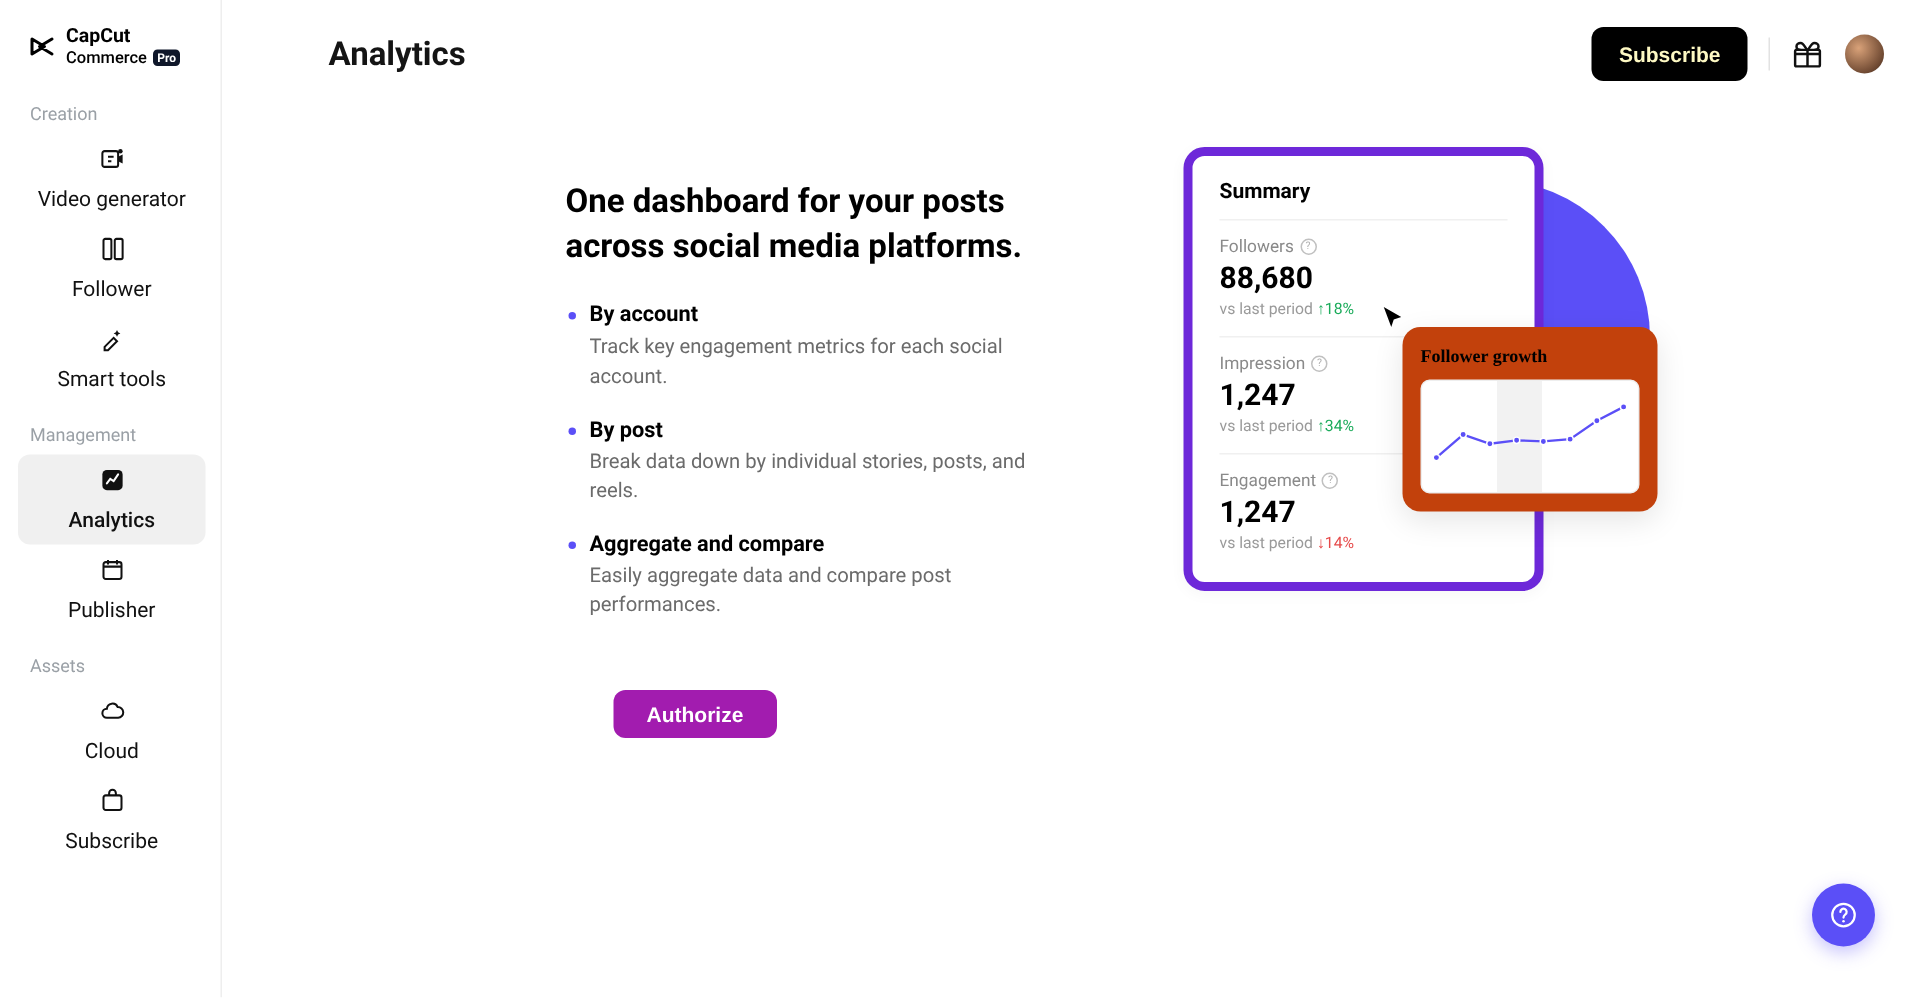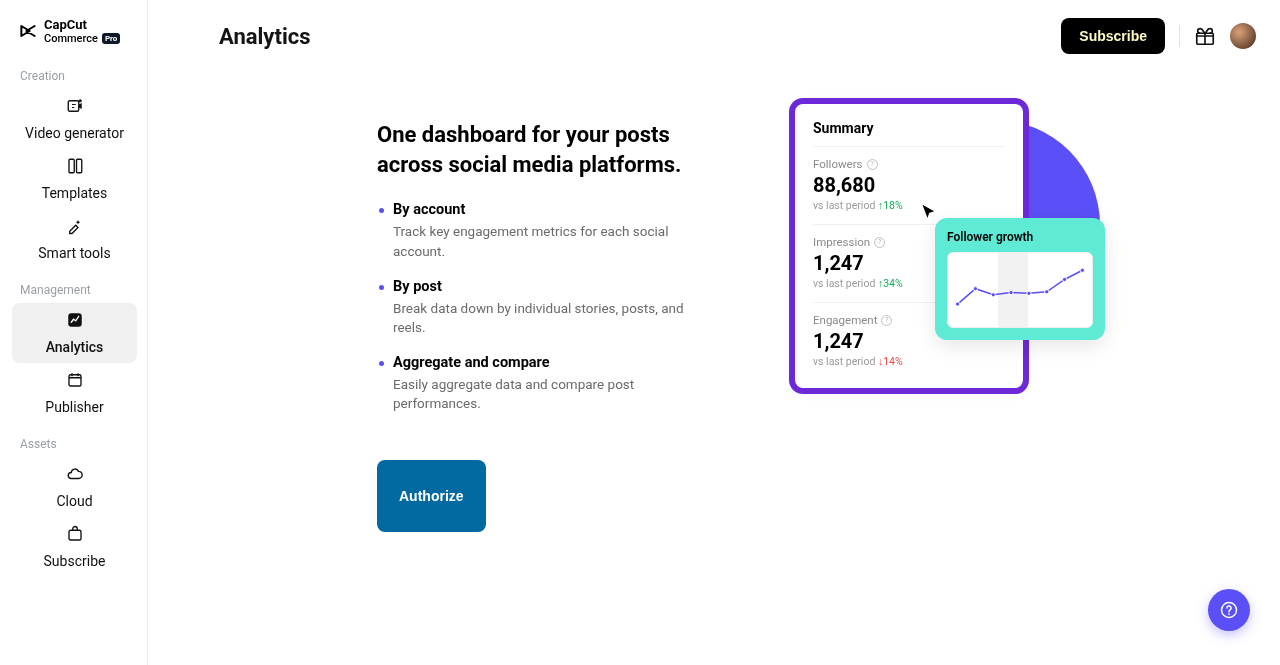--- a/index.html
+++ b/index.html
@@ -125,28 +125,29 @@
   }
   .feature-desc {
     font-size: 13.5px;
     color: #6b6b6b;
     padding-left: 16px;
     margin-top: 4px;
     line-height: 1.45;
   }
   .authorize-btn {
     margin-top: 30px;
-    background: #0369a1;
+    background: #a21caf;
     color: #fff;
     border: none;
-    padding: 28px 22px;
+    padding: 8px 22px;
     border-radius: 8px;
     font-size: 14px;
     font-weight: 600;
     cursor: pointer;
+    margin-left: 32px;
   }
   
   .illus {
     position: absolute;
     left: 760px;
     top: 90px;
     width: 360px;
     height: 340px;
   }
   .blob {
@@ -190,24 +191,25 @@
   .metric-sub .down { color:#e64a4a;}
   .cursor-arrow {
     position:absolute;
     left: 160px; top:113px;
     width: 20px; height:20px;
   }
   .popover {
     position:absolute;
     left: 175px; top: 128px;
     width: 170px;
-    background:#5eead4;
+    background:#c2410c;
     border-radius:12px;
     box-shadow: 0 6px 20px rgba(0,0,0,0.10);
     padding: 12px 12px 12px;
+    font-family: Liberation Serif, serif;
   }
   .popover-title { font-size:12px; font-weight:600; margin-bottom:8px;}
   .mini-chart {
     width: 100%; height: 76px;
     border:1px solid #eee;
     border-radius:6px;
     position:relative;
     overflow:hidden;
     background:#fff;
   }
@@ -255,21 +257,21 @@
     </span>
     <span>Video generator</span>
   </div>
   <div class="nav-item">
     <span class="nav-icon">
       <svg viewBox="0 0 24 24" width="18" height="18">
           <rect x="4" y="3" width="7" height="18" rx="1.5" stroke="#111" stroke-width="1.8" fill="none"></rect>
           <rect x="14" y="3" width="7" height="18" rx="1.5" stroke="#111" stroke-width="1.8" fill="none"></rect>
         </svg>
     </span>
-    <span>Templates</span>
+    <span>Follower</span>
   </div>
   <div class="nav-item">
     <span class="nav-icon">
       <svg viewBox="0 0 24 24" width="18" height="18">
           <path d="M5 19l8-8 3 3-8 8H5v-3z" stroke="#111" stroke-width="1.8" fill="none"></path>
           <path d="M16 4l1 2 2 1-2 1-1 2-1-2-2-1 2-1z" fill="#111"></path>
         </svg>
     </span>
     <span>Smart tools</span>
   </div>

